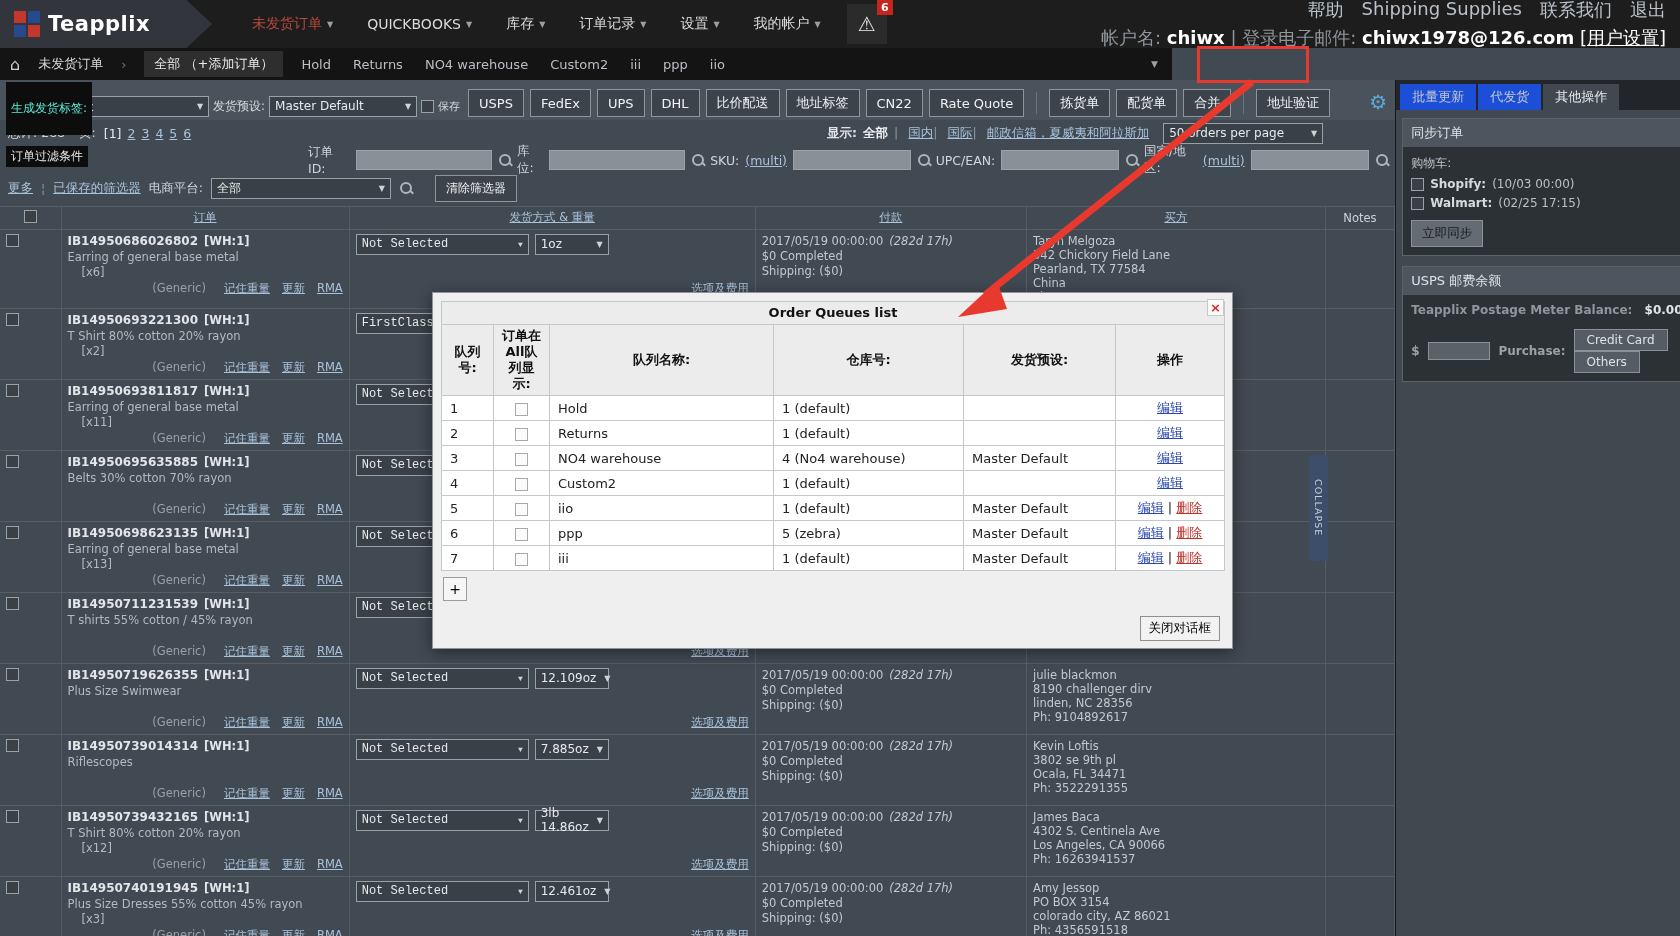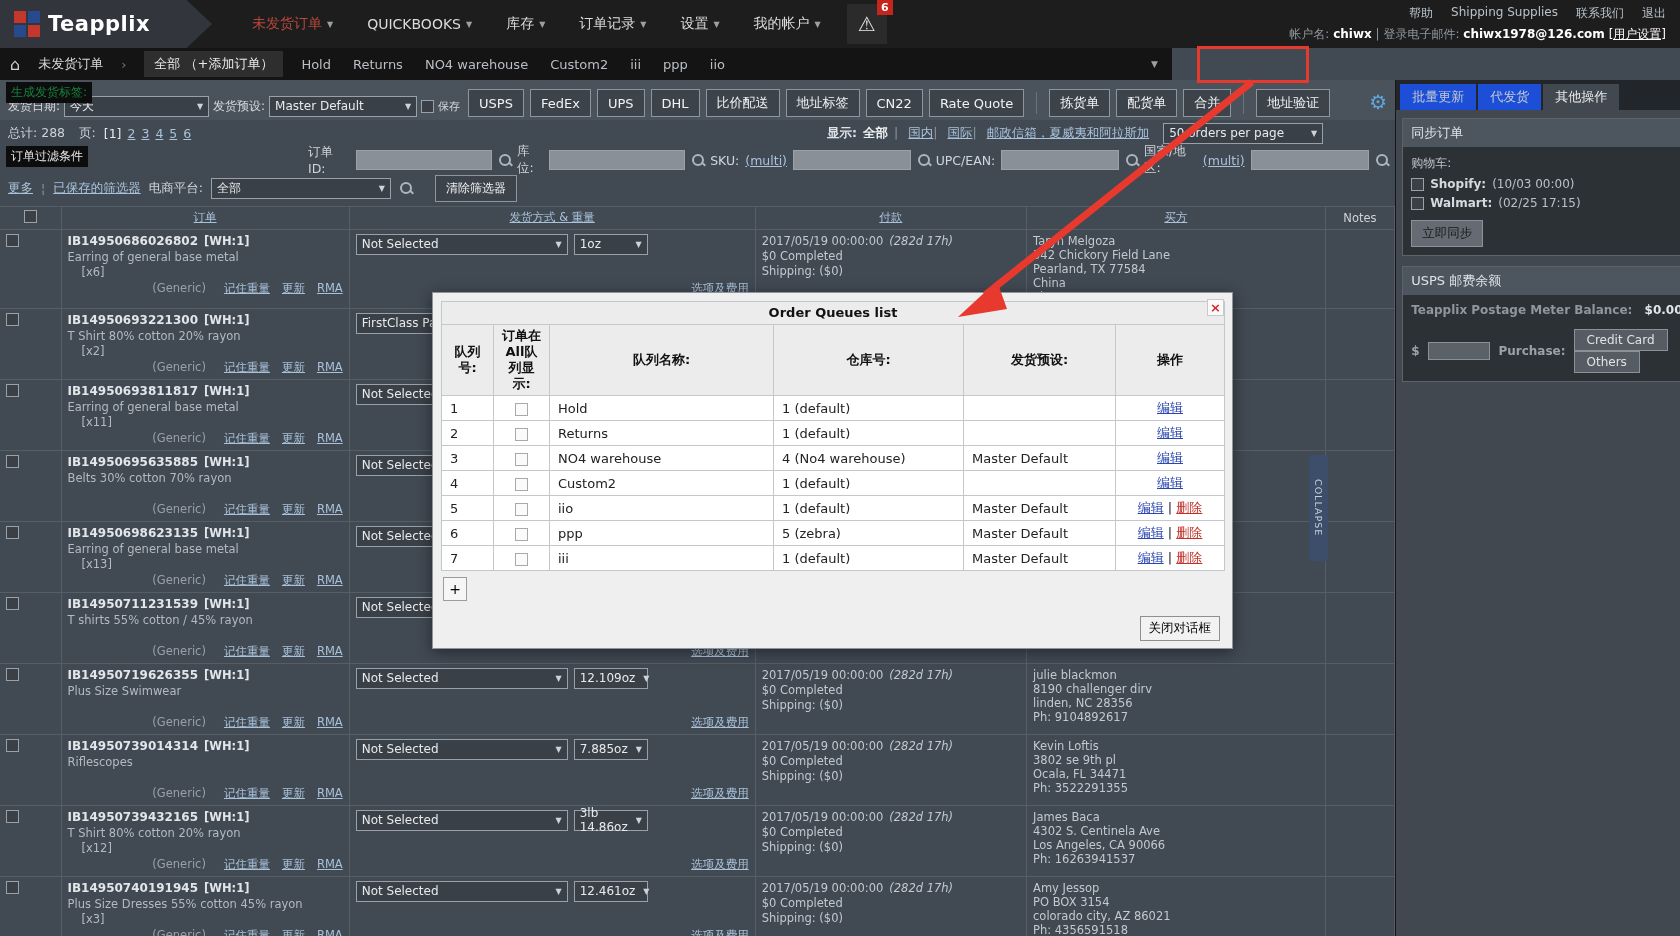--- a/index.html
+++ b/index.html
@@ -18,21 +18,21 @@
   .top-menus { display:flex; align-items:center; gap:34px; margin-left:40px; font-size:14px; }
   .menu-item { display:flex; align-items:center; gap:5px; cursor:pointer; color:#dcdcdc; white-space:nowrap; }
   .menu-item.active { color:#b8493c; }
   .caret { font-size:8px; color:#9aa0a6; }
   .alert-chip { position:relative; margin-left:26px; background:#2b2b2b; width:40px; height:40px; align-self:center;
     display:flex; align-items:center; justify-content:center; }
   .alert-tri { color:#e8e8e8; font-size:20px; }
   .alert-badge { position:absolute; top:-4px; right:-6px; background:#c5251c; color:#fff; font-size:11px;
     padding:0 4px; line-height:15px; font-weight:bold; }
   .top-right { margin-left:auto; display:flex; flex-direction:column; justify-content:center; align-items:flex-end;
-    padding-right:14px; gap:4px; font-size:12px; }
+    padding-right:14px; gap:4px; font-size:18px; }
   .tr-line1 { display:flex; gap:18px; color:#b9c2ca; }
   .tr-line1 span { cursor:pointer; }
   .tr-line2 { color:#8f969d; }
   .tr-line2 b { color:#fff; font-weight:bold; }
 
   
   .navbar2 { height:32px; display:flex; align-items:stretch; font-size:13px; }
   .nav2-left { flex:0 0 1172px; background:#141414; display:flex; align-items:center; gap:18px; padding-left:10px; color:#c9cdd1; }
   .home-ico { font-size:16px; color:#cfd3d7; }
   .crumb { color:#d6d9dc; }
@@ -44,21 +44,21 @@
   .nav2-right { flex:1; background:#454c54; display:flex; align-items:center; color:#cdd2d7; }
   .manage-btn { margin-left:38px; color:#e2e5e8; cursor:pointer; }
   .tz { margin-left:auto; margin-right:16px; font-size:11.5px; color:#b9c0c7; }
 
   
   .mainrow { display:flex; height:856px; }
   .content { flex:0 0 1326px; display:flex; flex-direction:column; background:#414953; }
 
   
   .toolbar { height:40px; background:#4a525b; display:flex; align-items:center; gap:8px; padding:0 8px; position:relative; }
-  .chip { background:#0d0d0d; color:#15803d; font-size:12px; padding:2px 5px; position:absolute; top:2px; left:6px; }
+  .chip { background:#0d0d0d; color:#5eead4; font-size:12px; padding:18px 5px; position:absolute; top:2px; left:6px; }
   .tb-fields { display:flex; align-items:center; gap:4px; margin-top:12px; font-size:12px; color:#d7dbdf; }
   .sel { display:inline-flex; justify-content:space-between; align-items:center; background:#394047;
     border:1px solid #99a1a8; color:#e6eaed; height:21px; padding:0 5px; font-size:12px; cursor:pointer; }
   .sel .caret { margin-left:8px; color:#cdd3d8; }
   .cb-dark { appearance:none; width:13px; height:13px; background:#3a4046; border:1px solid #9aa2a9; cursor:pointer; }
   .btn { background:#3c434b; border:1px solid #8d959d; color:#f0f2f4; font-size:13px; padding:4px 10px;
     cursor:pointer; font-family:inherit; white-space:nowrap; }
   .btn-group { display:flex; gap:6px; margin-top:6px; }
   .vsep { width:1px; height:22px; background:#6b737b; margin:6px 4px 0; }
   .gear-ico { margin-left:auto; color:#5fa8dc; font-size:20px; margin-top:4px; cursor:pointer; }
@@ -92,21 +92,21 @@
   tr.orow { height:71px; }
   .oid { color:#e2e6e9; font-weight:bold; font-size:12px; white-space:nowrap; }
   .wh { color:#e2e6e9; font-weight:bold; margin-left:6px; }
   .item { color:#b4bac0; margin-top:2px; }
   .qty { color:#b4bac0; margin-left:14px; margin-top:1px; }
   .order-wrap { display:flex; flex-direction:column; height:62px; }
   .order-bottom { margin-top:auto; display:flex; justify-content:flex-end; align-items:baseline; gap:12px; }
   .generic { color:#9aa0a6; margin-right:6px; }
   .ship-wrap { display:flex; flex-direction:column; height:62px; }
   .ship-selects { display:flex; gap:6px; }
-  .sel-method { width:212px; }
+  .sel-method { width:173px;font-family:Liberation Mono, monospace; }
   .sel-weight { width:74px; }
   .opt-link { margin-top:auto; text-align:right; }
   .pay-date { color:#c3c9ce; white-space:nowrap; }
   .pay-age { font-style:italic; margin-left:6px; }
   .pay-line { margin-top:1px; }
   .buyer-line { line-height:14px; white-space:nowrap; }
 
   
   .sidebar { flex:0 0 337px; background:#272b30; border-left:1px solid #14161a; display:flex; flex-direction:column; }
   .sb-tabs { display:flex; gap:2px; padding:4px 4px 0; background:#22262a; }

